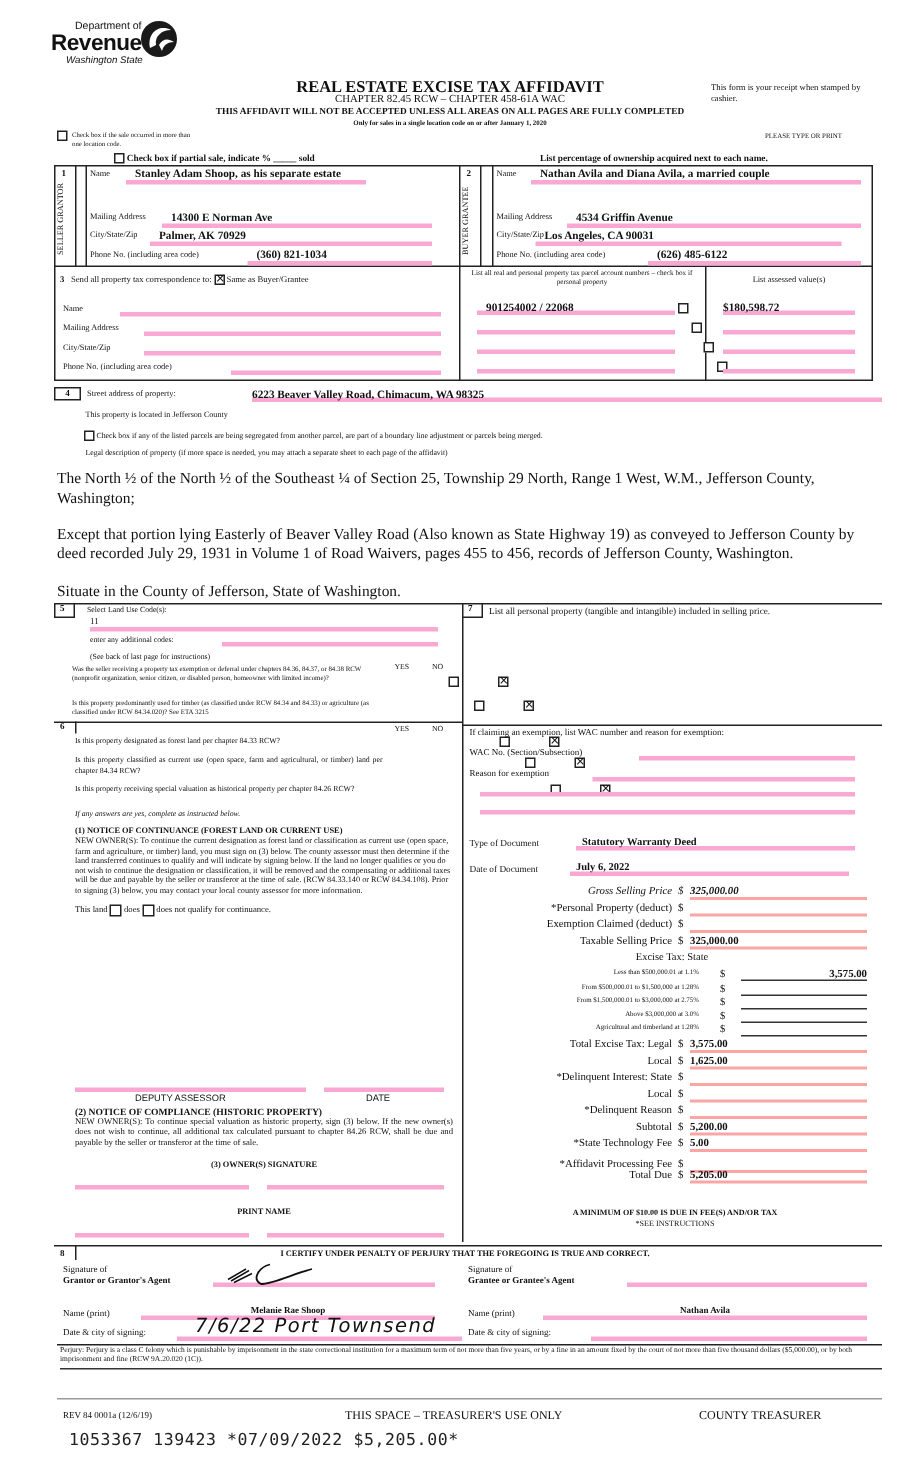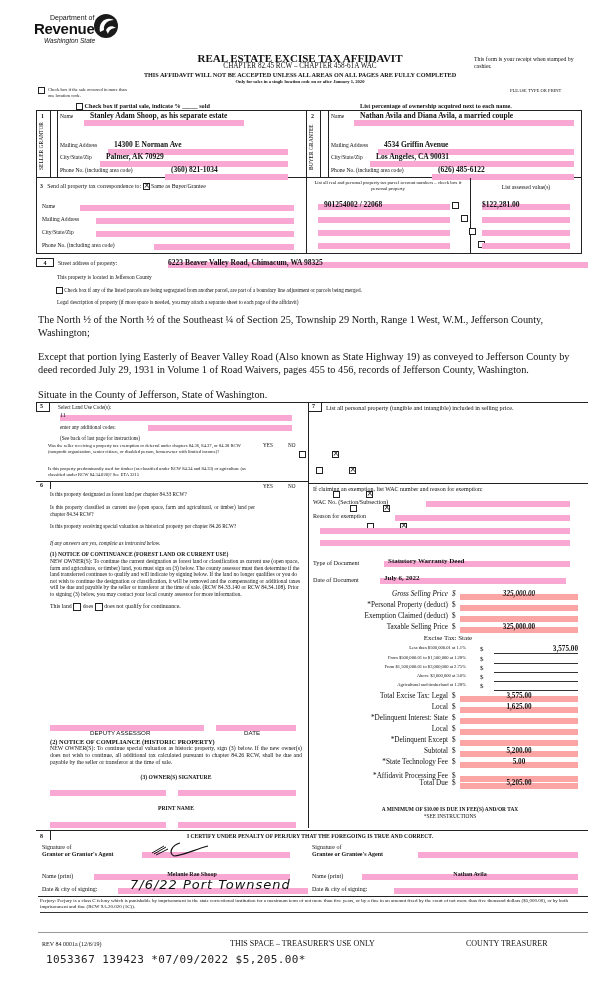--- a/index.html
+++ b/index.html
@@ -1,33 +1,33 @@
 <!DOCTYPE html>
 <html><head>
 <meta charset="utf-8">
 <style>
   * { box-sizing: border-box; margin: 0; padding: 0; }
   html, body { width: 600px; height: 988px; background: #fff; overflow: hidden; }
   body { font-family: "Liberation Serif", "DejaVu Serif", serif; color: #111; position: relative; font-size: 6px; }
   .abs { position: absolute; }
   .b { font-weight: bold; }
-  .line { border-bottom: 6px solid #f9a8d4; }
+  .line { border-bottom: 3px solid #f9a8d4; }
   .cb { display: inline-block; width: 7px; height: 7px; border: 1px solid #222; vertical-align: middle; position: relative; background: #fff; }
   .cb.checked::after { content: "×"; position: absolute; left: 0px; top: -3px; font-size: 8px; line-height: 10px; font-family: "DejaVu Sans", sans-serif; }
   .vbar { position: absolute; border-left: 1px solid #222; }
   .hbar { position: absolute; border-top: 1px solid #222; }
   .lbl { font-size: 5.6px; }
   .val { font-weight: bold; font-size: 7.5px; }
   .rotated { position: absolute; transform: rotate(-90deg); transform-origin: left top; white-space: nowrap; font-size: 5.5px; line-height: 6px; text-align: center; }
   .center { text-align: center; }
   .legal { font-size: 10.3px; line-height: 13px; }
   .fee-row { position: absolute; left: 318px; width: 280px; height: 11px; font-size: 7.2px; }
   .fee-row .fl { position: absolute; right: 150px; text-align: right; white-space: nowrap; }
   .fee-row .fs { position: absolute; left: 134px; }
-  .fee-row .fv { position: absolute; left: 142px; width: 118px; border-bottom: 6px solid #fca5a5; text-align: center; font-weight: bold; height: 10px; }
+  .fee-row .fv { position: absolute; left: 142px; width: 118px; border-bottom: 2px solid #fca5a5; text-align: left; font-weight: bold; height: 10px; }
   .tax-row { position: absolute; left: 318px; width: 280px; height: 9px; font-size: 4.6px; }
   .tax-row .fl { position: absolute; right: 132px; text-align: right; white-space: nowrap; }
   .tax-row .fs { position: absolute; left: 162px; font-size: 7px; }
   .tax-row .fv { position: absolute; left: 176px; width: 84px; border-bottom: 1px solid #333; text-align: right; font-weight: bold; font-size: 7.2px; height: 9px; }
   .mono { font-family: "DejaVu Sans Mono", "Liberation Mono", monospace; }
   .sig { font-family: "DejaVu Sans", sans-serif; font-style: italic; }
 </style>
 </head>
 <body>
 
@@ -86,21 +86,21 @@
 <div class="abs val line" style="left:100px;top:152px;width:188px;padding-left:6px;">Palmer, AK 70929</div>
 <div class="abs lbl" style="left:60px;top:167px;">Phone No. (including area code)</div>
 <div class="abs val line" style="left:165px;top:165px;width:123px;padding-left:6px;">(360) 821-1034</div>
 
 
 <div class="abs lbl" style="left:331px;top:113px;">Name</div>
 <div class="abs val line" style="left:354px;top:111px;width:220px;padding-left:6px;">Nathan Avila and Diana Avila, a married couple</div>
 <div class="abs lbl" style="left:331px;top:142px;">Mailing Address</div>
 <div class="abs val line" style="left:378px;top:140px;width:196px;padding-left:6px;">4534 Griffin Avenue</div>
 <div class="abs lbl" style="left:331px;top:154px;">City/State/Zip</div>
-<div class="abs val line" style="left:370px;top:152px;width:204px;padding-left:6px;">Los Angeles, CA 90031</div>
+<div class="abs val line" style="left:357px;top:152px;width:204px;padding-left:6px;">Los Angeles, CA 90031</div>
 <div class="abs lbl" style="left:331px;top:167px;">Phone No. (including area code)</div>
 <div class="abs val line" style="left:432px;top:165px;width:142px;padding-left:6px;">(626) 485-6122</div>
 
 
 <div class="abs" style="left:36px;top:178px;width:546px;height:76px;border:1px solid #222;border-top:none;"></div>
 <div class="vbar" style="left:306px;top:178px;height:76px;"></div>
 <div class="vbar" style="left:470px;top:178px;height:76px;"></div>
 
 <div class="abs" style="left:40px;top:183px;font-size:5.8px;">
   <span class="b">3</span>
@@ -115,21 +115,21 @@
 <div class="abs lbl" style="left:42px;top:229px;">City/State/Zip</div>
 <div class="abs line" style="left:96px;top:229px;width:198px;height:8px;"></div>
 <div class="abs lbl" style="left:42px;top:242px;">Phone No. (including area code)</div>
 <div class="abs line" style="left:154px;top:242px;width:140px;height:8px;"></div>
 
 <div class="abs center" style="left:308px;top:180px;width:160px;font-size:4.8px;line-height:5.5px;">List all real and personal property tax parcel account numbers – check box if personal property</div>
 <div class="abs center" style="left:472px;top:184px;width:108px;font-size:5.6px;">List assessed value(s)</div>
 
 <div class="abs val line" style="left:318px;top:200px;width:132px;height:10px;padding-left:6px;">901254002 / 22068</div>
 <span class="abs cb" style="left:452px;top:202px;"></span>
-<div class="abs val line" style="left:482px;top:200px;width:88px;height:10px;">$122,281.00</div>
+<div class="abs val line" style="left:482px;top:200px;width:88px;height:10px;">$180,598.72</div>
 
 <div class="abs line" style="left:318px;top:214px;width:132px;height:9px;"></div>
 <span class="abs cb" style="left:452px;top:215px;"></span>
 <div class="abs line" style="left:482px;top:214px;width:88px;height:9px;"></div>
 
 <div class="abs line" style="left:318px;top:227px;width:132px;height:9px;"></div>
 <span class="abs cb" style="left:452px;top:228px;"></span>
 <div class="abs line" style="left:482px;top:227px;width:88px;height:9px;"></div>
 
 <div class="abs line" style="left:318px;top:240px;width:132px;height:9px;"></div>
@@ -302,21 +302,21 @@
   <span class="fl">*Delinquent Interest: State</span>
   <span class="fs">$</span>
   <span class="fv"></span>
 </div>
 <div class="fee-row" style="top:725px;">
   <span class="fl">Local</span>
   <span class="fs">$</span>
   <span class="fv"></span>
 </div>
 <div class="fee-row" style="top:736px;">
-  <span class="fl">*Delinquent Except</span>
+  <span class="fl">*Delinquent Reason</span>
   <span class="fs">$</span>
   <span class="fv"></span>
 </div>
 <div class="fee-row" style="top:747px;">
   <span class="fl">Subtotal</span>
   <span class="fs">$</span>
   <span class="fv">5,200.00</span>
 </div>
 <div class="fee-row" style="top:758px;">
   <span class="fl">*State Technology Fee</span>

